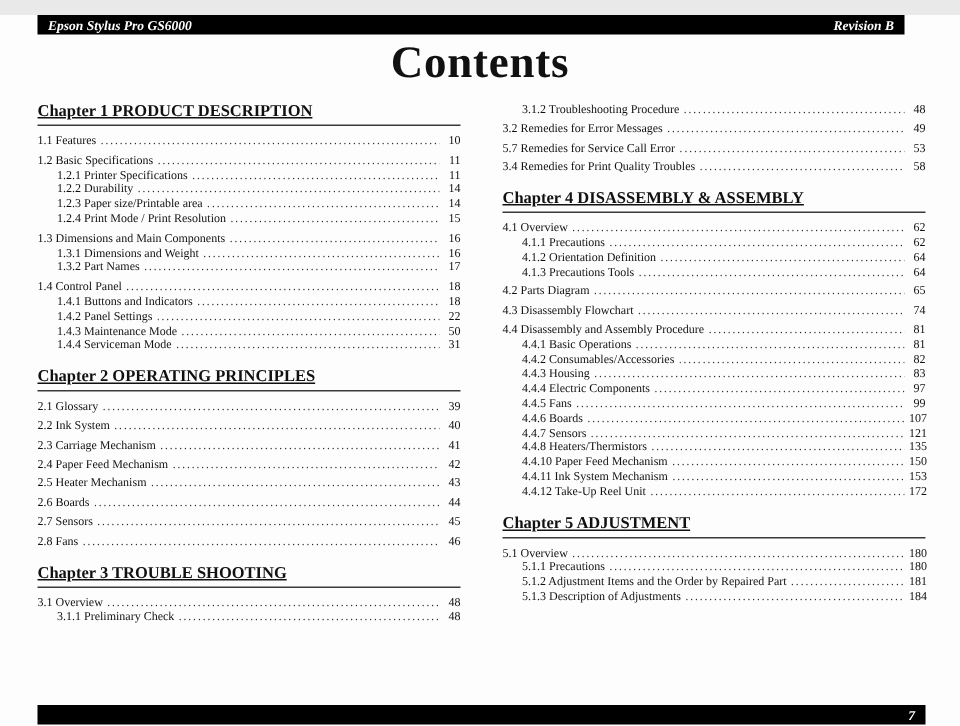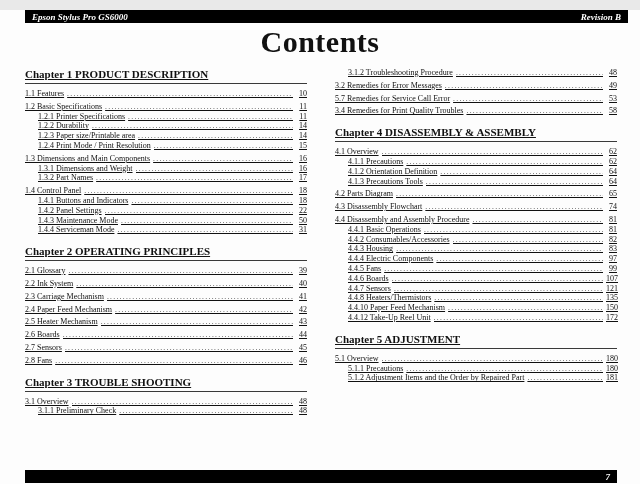--- a/index.html
+++ b/index.html
@@ -21,21 +21,21 @@
     color: #fff;
     height: 13px;
     display: flex;
     align-items: center;
     font-size: 9px;
     font-weight: bold;
     font-style: italic;
     padding: 0 7px;
   }
   .header-bar {
-    margin: 10px 12px 0 25px;
+    margin: 10px 37px 0 25px;
     justify-content: space-between;
     text-align: center;
   }
   .footer-bar {
     position: absolute;
     left: 25px; right: 23px; bottom: 11px;
     justify-content: flex-end;
   }
   .title {
     text-align: center;
@@ -59,21 +59,20 @@
     margin: 10px 0 5px;
     white-space: nowrap;
     text-decoration: underline;
   }
   .col > .chapter:first-child { margin-top: 0; }
   .entry {
     display: flex;
     align-items: flex-end;
     font-size: 8px;
     line-height: 9.8px;
-    text-decoration: underline;
   }
   .entry.l1 { margin-top: 3px; }
   .entry.l2 { padding-left: 13px; }
   .lbl { white-space: nowrap; }
   .dots {
     flex: 1 1 auto;
     overflow: hidden;
     white-space: nowrap;
     margin: 0 3px;
     color: #2a2a2a;
@@ -322,39 +321,49 @@
           <span class="lbl">4.4.8 Heaters/Thermistors</span>
           <span class="dots"></span>
           <span class="pg">135</span>
         </div>
         <div class="entry l2">
           <span class="lbl">4.4.10 Paper Feed Mechanism</span>
           <span class="dots"></span>
           <span class="pg">150</span>
         </div>
         <div class="entry l2">
+          <span class="lbl">4.4.11 Ink System Mechanism</span>
+          <span class="dots"></span>
+          <span class="pg">153</span>
+        </div>
+        <div class="entry l2">
           <span class="lbl">4.4.12 Take-Up Reel Unit</span>
           <span class="dots"></span>
           <span class="pg">172</span>
         </div>
         <div class="chapter">Chapter 5 ADJUSTMENT</div>
         <div class="entry l1">
           <span class="lbl">5.1 Overview</span>
           <span class="dots"></span>
           <span class="pg">180</span>
         </div>
         <div class="entry l2">
           <span class="lbl">5.1.1 Precautions</span>
           <span class="dots"></span>
           <span class="pg">180</span>
         </div>
         <div class="entry l2">
           <span class="lbl">5.1.2 Adjustment Items and the Order by Repaired Part</span>
           <span class="dots"></span>
           <span class="pg">181</span>
+        </div>
+        <div class="entry l2">
+          <span class="lbl">5.1.3 Description of Adjustments</span>
+          <span class="dots"></span>
+          <span class="pg">184</span>
         </div>
       </div>
   </div>
 
   <div class="bar footer-bar">
     <span>7</span>
   </div>
 </div>
 
 </body></html>

